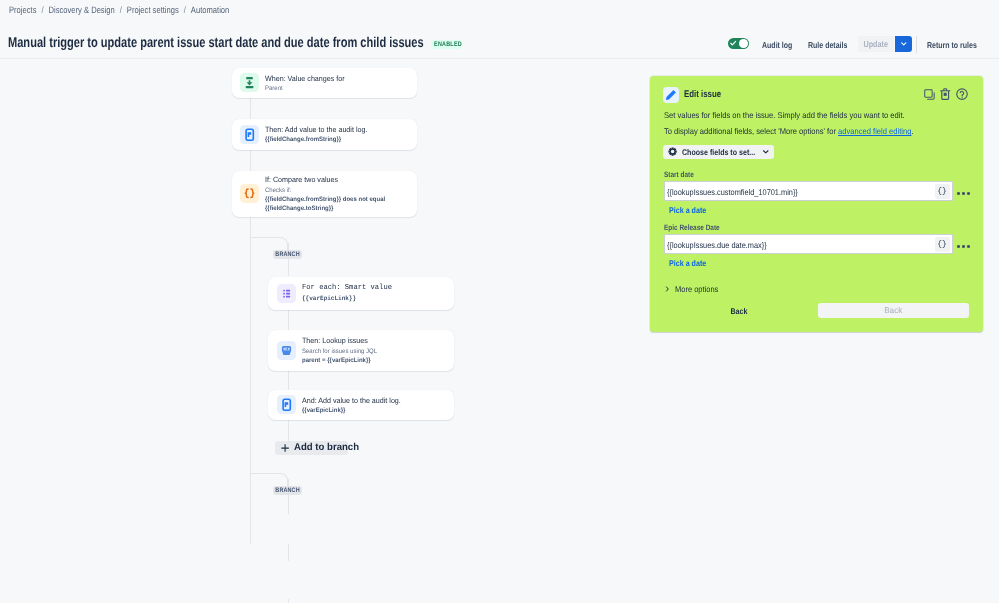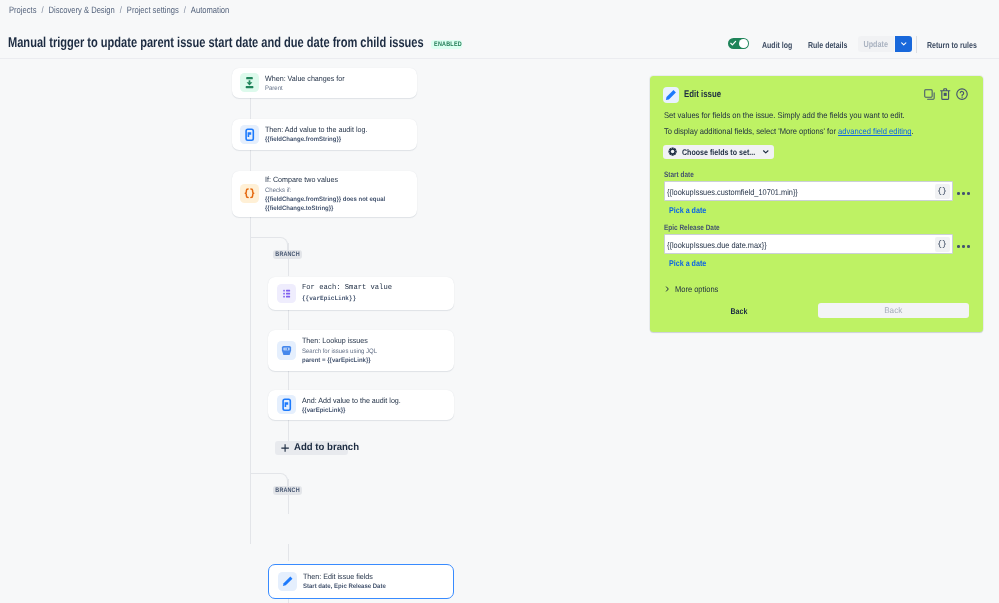--- a/index.html
+++ b/index.html
@@ -337,31 +337,20 @@
     </div>
 
     <div class="addbranch" style="left:275px;top:381.5px;height:14.9px;">
       <svg width="8.2" height="8.2" viewBox="0 0 14 14" style="margin-right:4.5px;flex:0 0 8.2px">
           <path d="M7 .6 V13.4 M.6 7 H13.4" stroke="#1c2b41" stroke-width="1.9" stroke-linecap="butt"></path>
         </svg>
       <span>Add to branch</span>
     </div>
 
 
-    <div class="card sel" style="left:268.3px;top:504.8px;width:185.4px;height:34.9px;">
-      <span class="icon" style="background:#e5effd;">
-        <svg width="19" height="19" viewBox="0 0 19 19">
-          <path d="M12.35 4.55 L14.45 6.65 L7.75 13.35 L4.9 14.1 L5.65 11.25 Z" fill="#1d7afc"></path>
-        </svg>
-      </span>
-      <span class="txt">
-        <div class="t1">Then: Edit issue fields</div>
-        <div class="t2b">Start date, Epic Release Date</div>
-      </span>
-    </div>
   </div>
 
   <div class="panel">
     <div class="panel-head">
       <span class="picon">
         <svg width="16" height="16" viewBox="0 0 16 16">
           <path d="M10.5 3.1 L12.9 5.5 L5.9 12.5 L2.9 13.1 L3.5 10.1 Z" fill="#1d7afc"></path>
         </svg>
       </span>
       <span class="ptitle">Edit issue</span>

